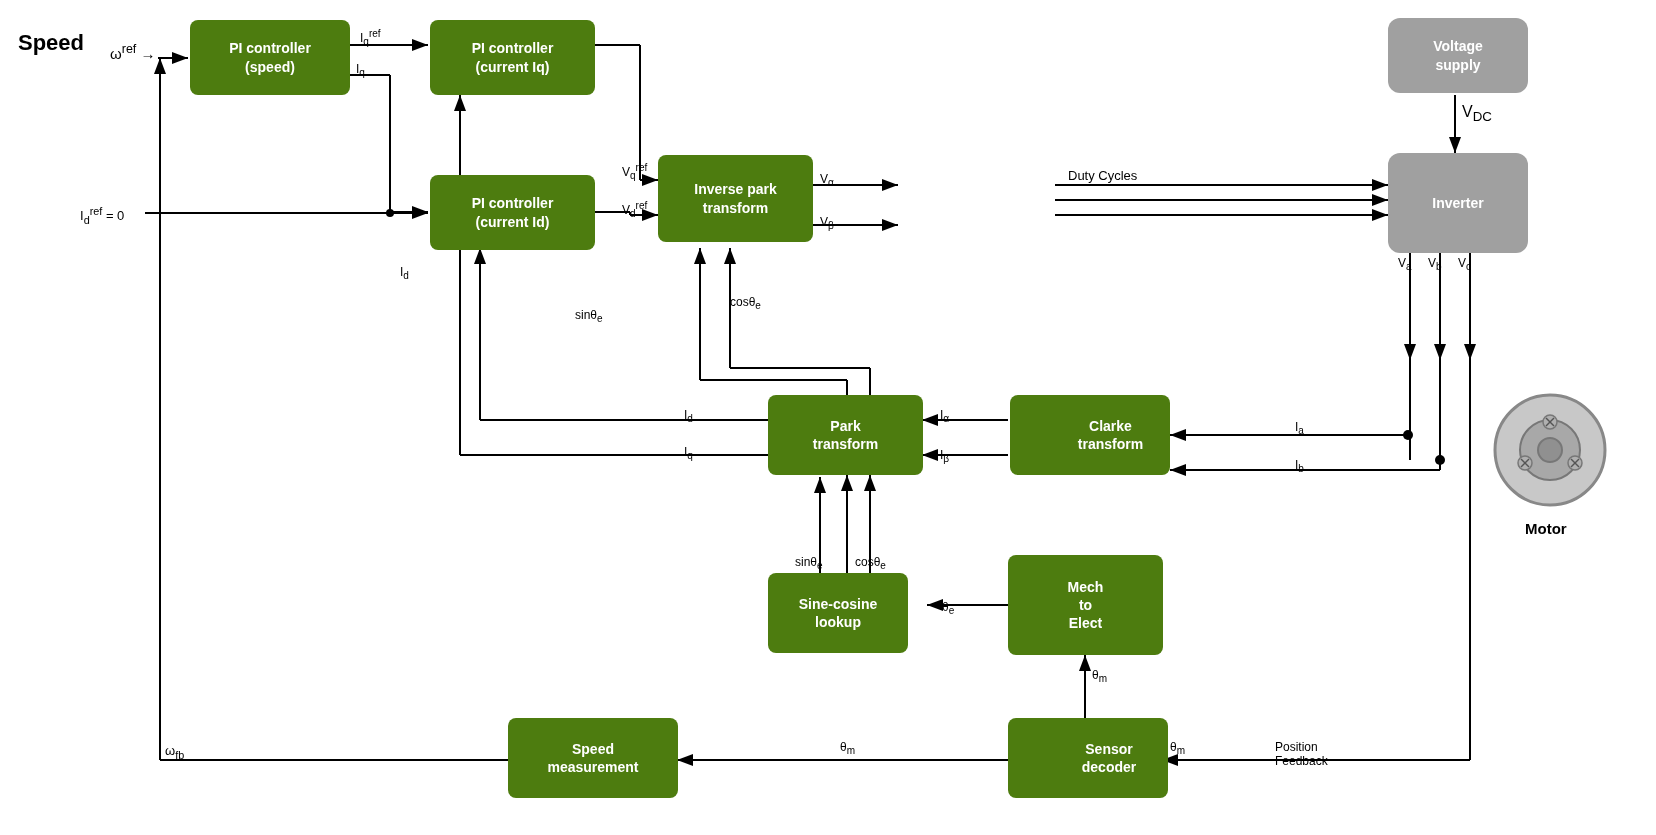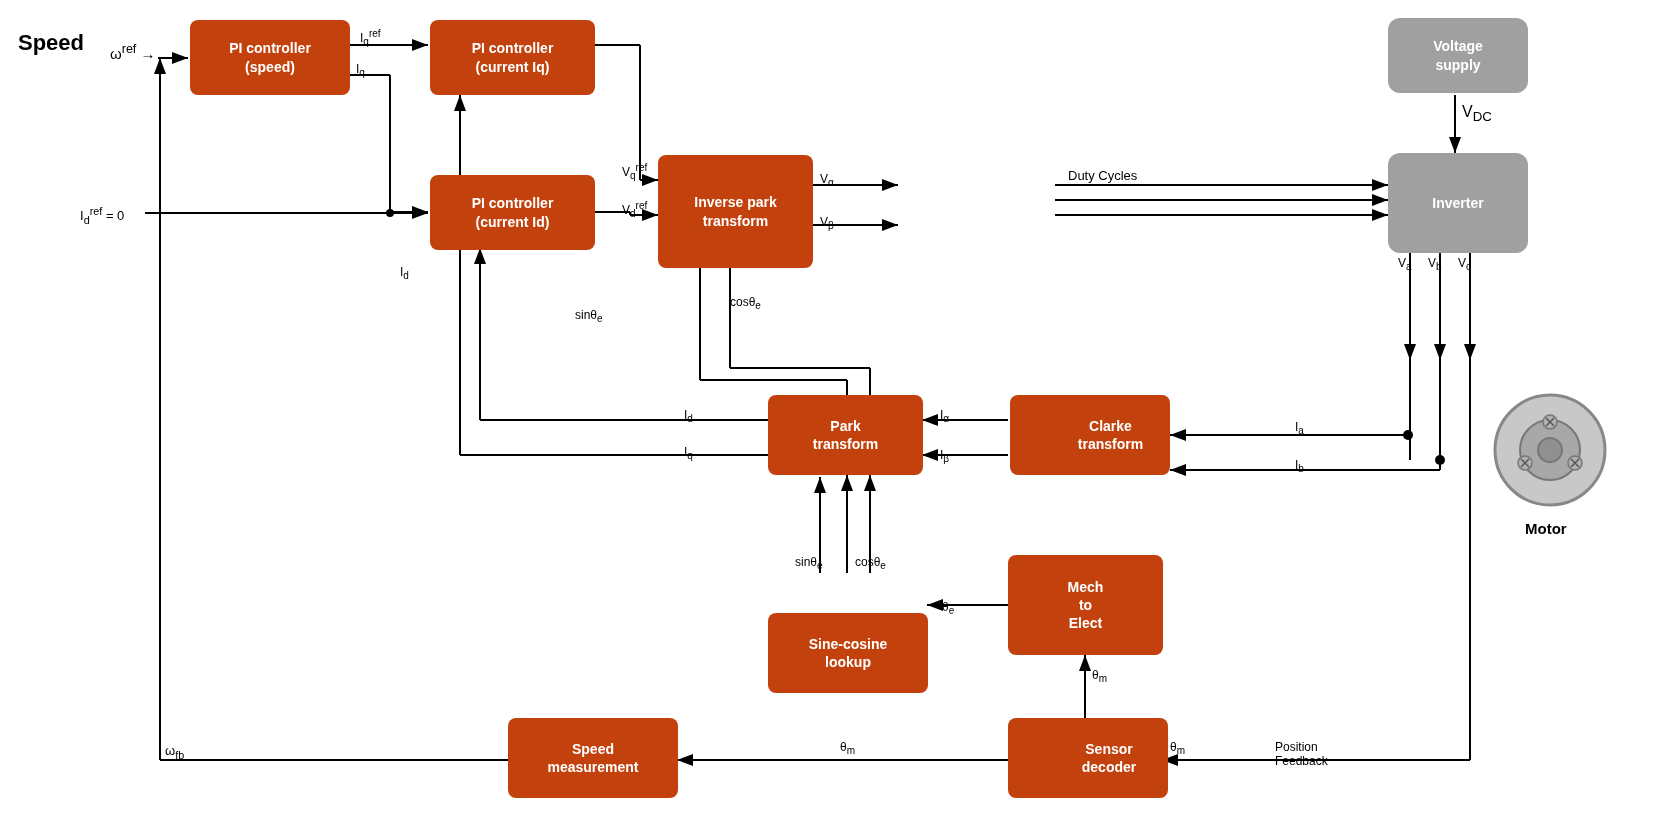--- a/index.html
+++ b/index.html
@@ -23,21 +23,21 @@
       align-items: center;
       justify-content: center;
       text-align: center;
       font-size: 14px;
       font-weight: bold;
       color: white;
       padding: 6px;
       line-height: 1.3;
     }
     .block-blue {
-      background-color: #c2410c;
+      background-color: #4d7c0f;
     }
     .block-gray {
       background-color: #a0a0a0;
       border-radius: 12px;
     }
     .label {
       position: absolute;
       font-size: 13px;
       color: #000;
       font-family: Arial, sans-serif;
@@ -163,42 +163,42 @@
   </div>
 
   <div class="block block-blue" style="left:430px; top:20px; width:165px; height:75px;">
     PI controller<br>(current Iq)
   </div>
 
   <div class="block block-blue" style="left:430px; top:175px; width:165px; height:75px;">
     PI controller<br>(current Id)
   </div>
 
-  <div class="block block-blue" style="left:658px; top:155px; width:155px; height:113px;">
+  <div class="block block-blue" style="left:658px; top:155px; width:155px; height:87px;">
     Inverse park<br>transform
   </div>
 
 
   <div class="block block-gray" style="left:1388px; top:18px; width:140px; height:75px;">
     Voltage<br>supply
   </div>
 
   <div class="block block-gray" style="left:1388px; top:153px; width:140px; height:100px;">
     Inverter
   </div>
 
   <div class="block block-blue" style="left:1010px; top:395px; width:160px; height:80px;padding-left:47px;">
     Clarke<br>transform
   </div>
 
   <div class="block block-blue" style="left:768px; top:395px; width:155px; height:80px;">
     Park<br>transform
   </div>
 
-  <div class="block block-blue" style="left:768px; top:573px; width:160px; height:80px;margin-top:40px;">
+  <div class="block block-blue" style="left:768px; top:573px; width:140px; height:80px;">
     Sine-cosine<br>lookup
   </div>
 
   <div class="block block-blue" style="left:1008px; top:555px; width:155px; height:100px;">
     Mech<br>to<br>Elect
   </div>
 
   <div class="block block-blue" style="left:1008px; top:718px; width:160px; height:80px;padding-left:48px;">
     Sensor<br>decoder
   </div>

